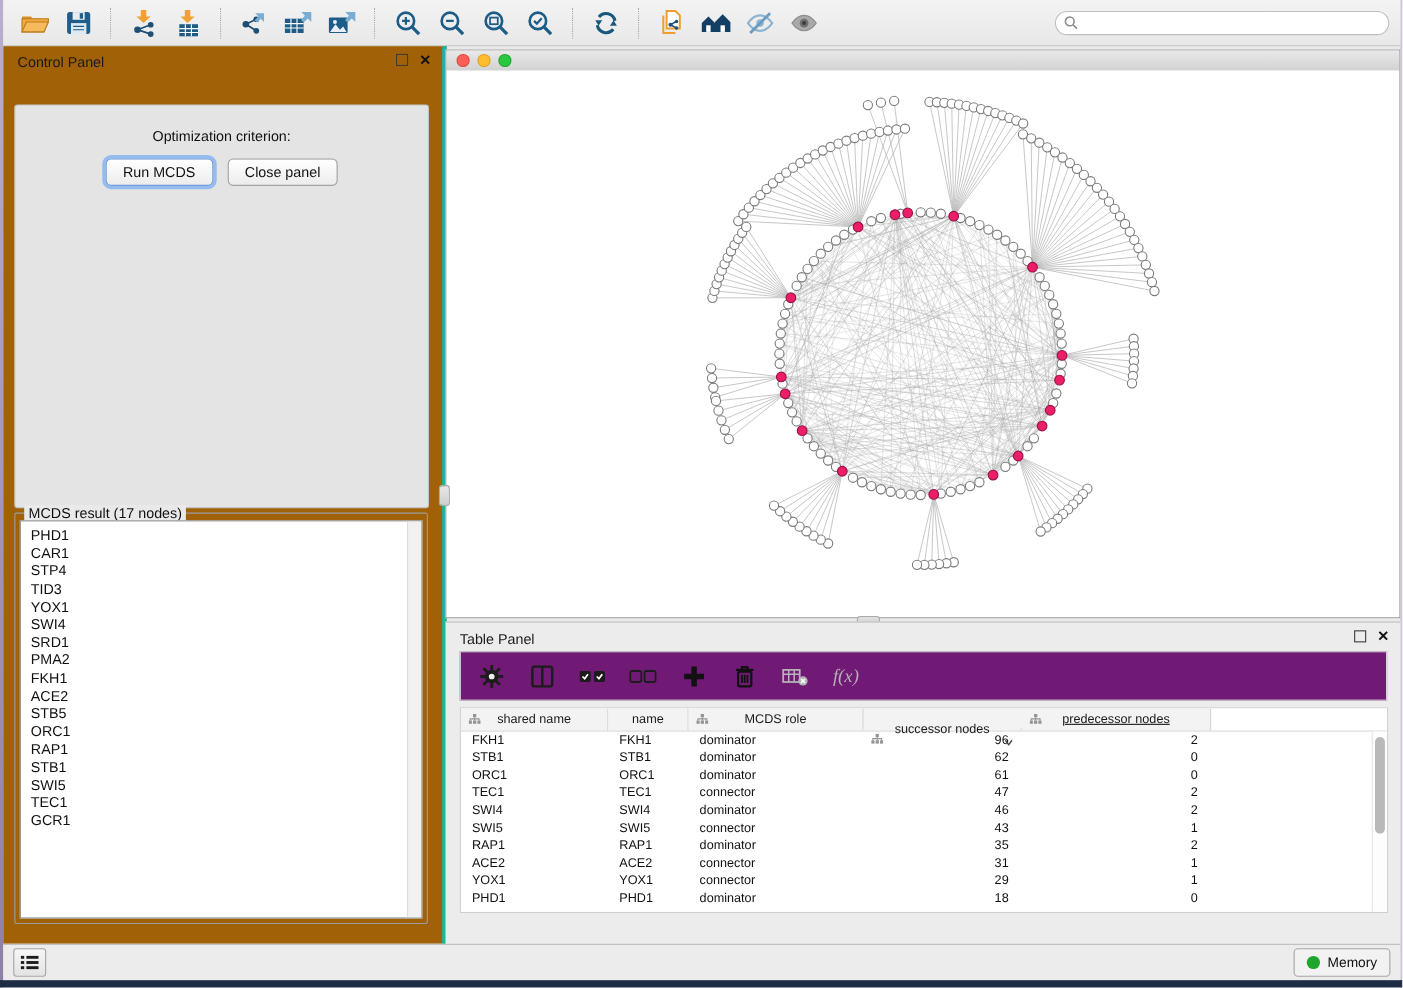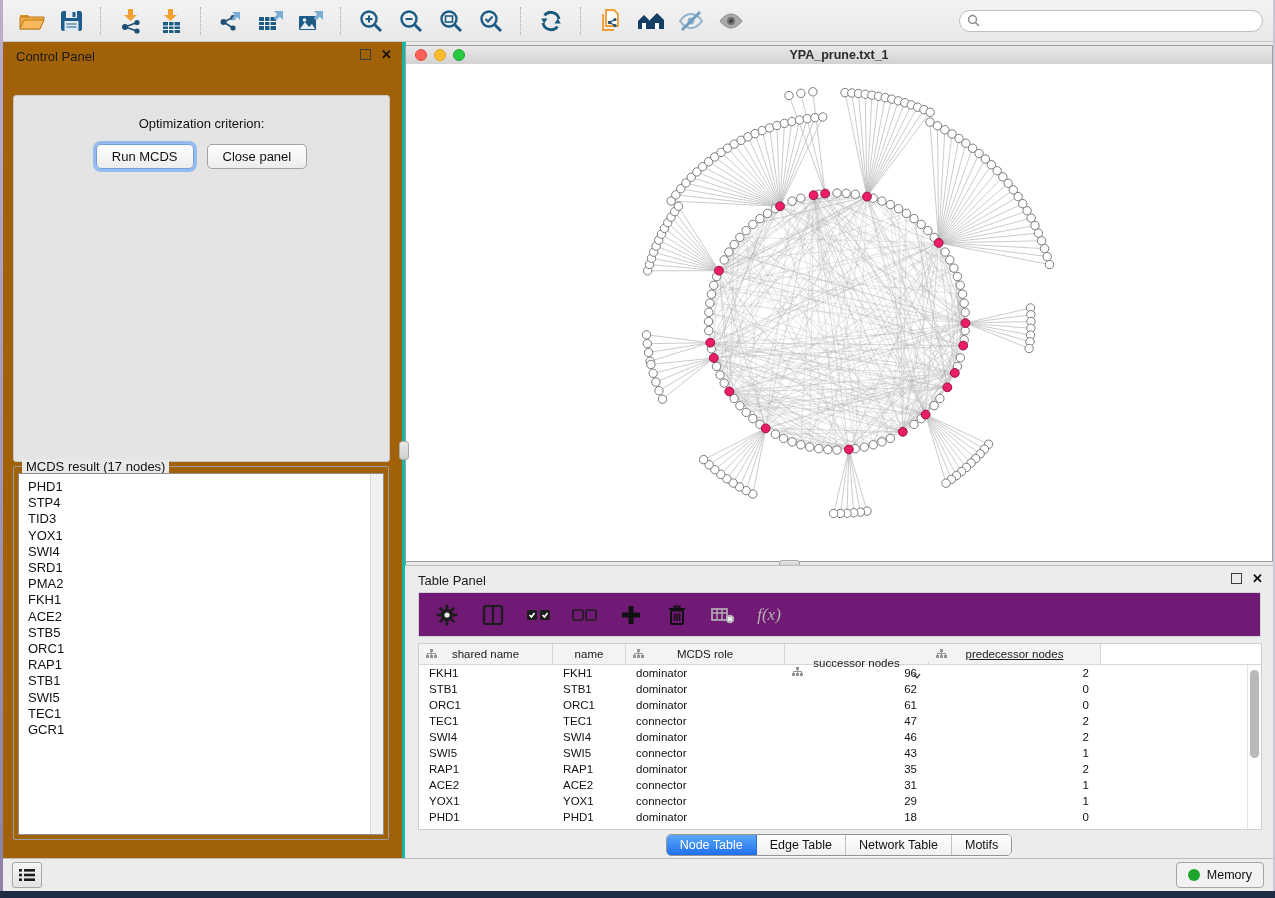--- a/index.html
+++ b/index.html
@@ -241,20 +241,21 @@
       <div class="btn-row">
         <div class="btn focused">Run MCDS</div>
         <div class="btn">Close panel</div>
       </div>
     </div>
     <div class="cp-results">
       <legend>MCDS result (17 nodes)</legend>
       <div class="result-list">
         <div class="result-inner">
             <div>PHD1</div>
+            <div>CAR1</div>
             <div>STP4</div>
             <div>TID3</div>
             <div>YOX1</div>
             <div>SWI4</div>
             <div>SRD1</div>
             <div>PMA2</div>
             <div>FKH1</div>
             <div>ACE2</div>
             <div>STB5</div>
             <div>ORC1</div>
@@ -269,21 +270,20 @@
     </div>
   </div>
 
   <div class="netwin">
     <div class="titlebar">
       <div class="lights">
         <div class="light" style="background:#ff5f57;border:1px solid #dd4a42;box-sizing:border-box;"></div>
         <div class="light" style="background:#febc2e;border:1px solid #dfa023;box-sizing:border-box;"></div>
         <div class="light" style="background:#28c840;border:1px solid #1fa533;box-sizing:border-box;"></div>
       </div>
-      <div class="net-title">YPA_prune.txt_1</div>
     </div>
     <div class="net-canvas">
       <svg width="866" height="497" viewBox="0 0 866 497">
           <g>
             <line x1="374.0653519790928" y1="142.30149369572794" x2="407.582734974259" y2="131.15174437803185" stroke="#a6a6a6" stroke-width="0.7" opacity="0.55"></line>
             <line x1="374.0653519790928" y1="142.30149369572794" x2="460.99772925548376" y2="132.55046522889853" stroke="#a6a6a6" stroke-width="0.7" opacity="0.55"></line>
             <line x1="374.0653519790928" y1="142.30149369572794" x2="312.9796399974133" y2="206.67240292065895" stroke="#a6a6a6" stroke-width="0.7" opacity="0.55"></line>
             <line x1="374.0653519790928" y1="142.30149369572794" x2="304.2623002024658" y2="278.7086173530971" stroke="#a6a6a6" stroke-width="0.7" opacity="0.55"></line>
             <line x1="374.0653519790928" y1="142.30149369572794" x2="557.2239117186365" y2="281.5784989242656" stroke="#a6a6a6" stroke-width="0.7" opacity="0.55"></line>
             <line x1="374.0653519790928" y1="142.30149369572794" x2="559.4904100013681" y2="259.06988460732924" stroke="#a6a6a6" stroke-width="0.7" opacity="0.55"></line>
@@ -1150,28 +1150,20 @@
             <div class="td" style="width: 73px;">PHD1</div>
             <div class="td" style="width: 159px;">dominator</div>
             <div class="td num" style="width: 144px;">18</div>
             <div class="td num" style="width: 172px;">0</div>
           </div>
         </div>
       <div class="tbl-scroll">
           <div class="tbl-thumb"></div>
         </div>
     </div>
-    <div class="tp-tabs-row">
-        <div class="seg">
-          <span class="seg-tab active">Node Table</span>
-          <span class="seg-tab">Edge Table</span>
-          <span class="seg-tab">Network Table</span>
-          <span class="seg-tab">Motifs</span>
-        </div>
-      </div>
   </div>
 
   <div class="statusbar">
     <div class="list-btn">
       <svg width="18" height="14" viewBox="0 0 18 14">
           <g fill="#1c1c1c">
             <rect x="1" y="1" width="3" height="2.6"></rect>
             <rect x="6" y="1" width="11" height="2.6"></rect>
             <rect x="1" y="5.7" width="3" height="2.6"></rect>
             <rect x="6" y="5.7" width="11" height="2.6"></rect>

